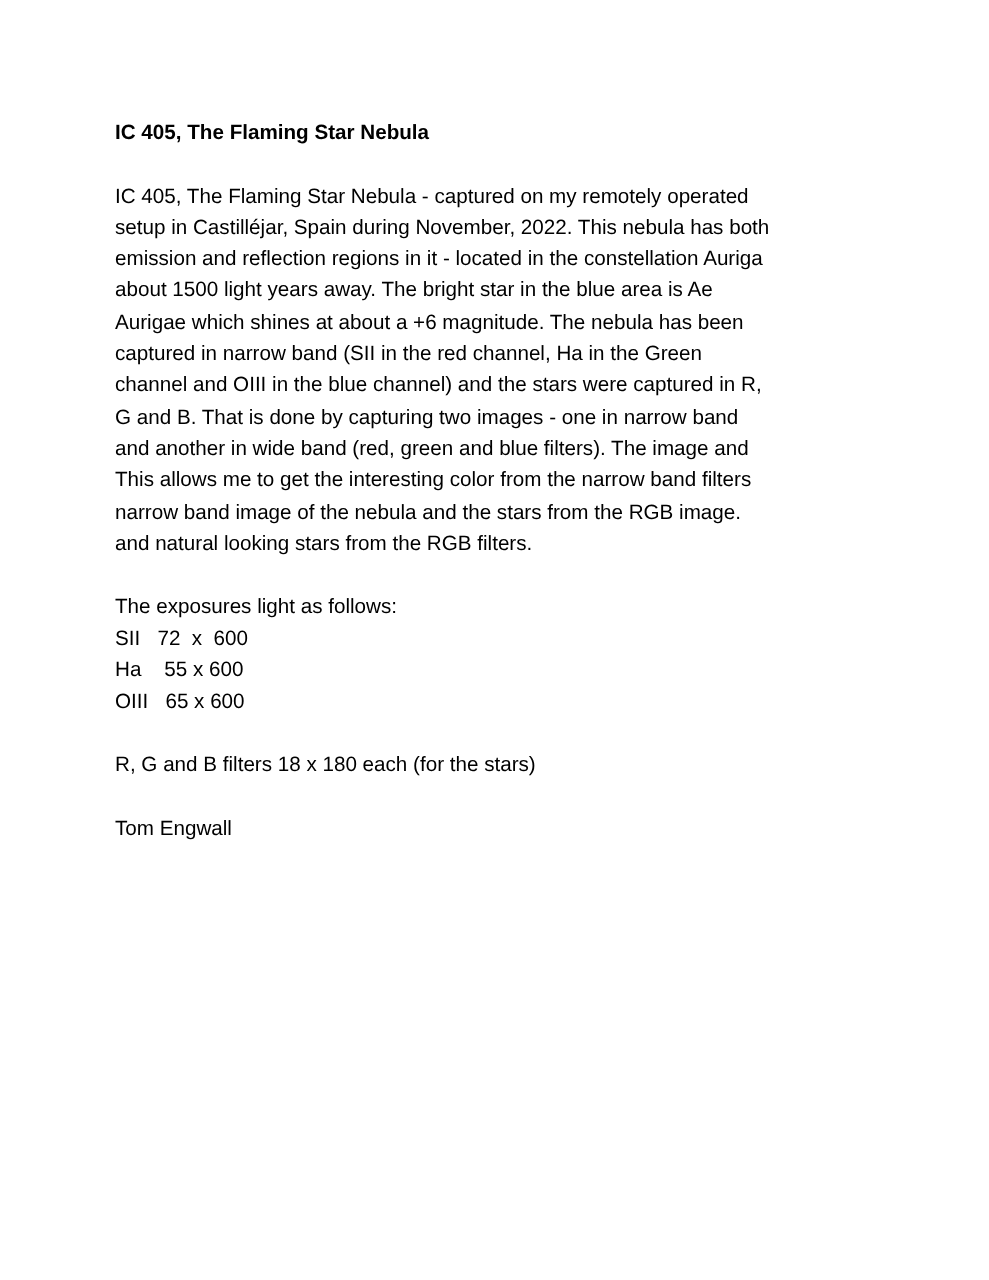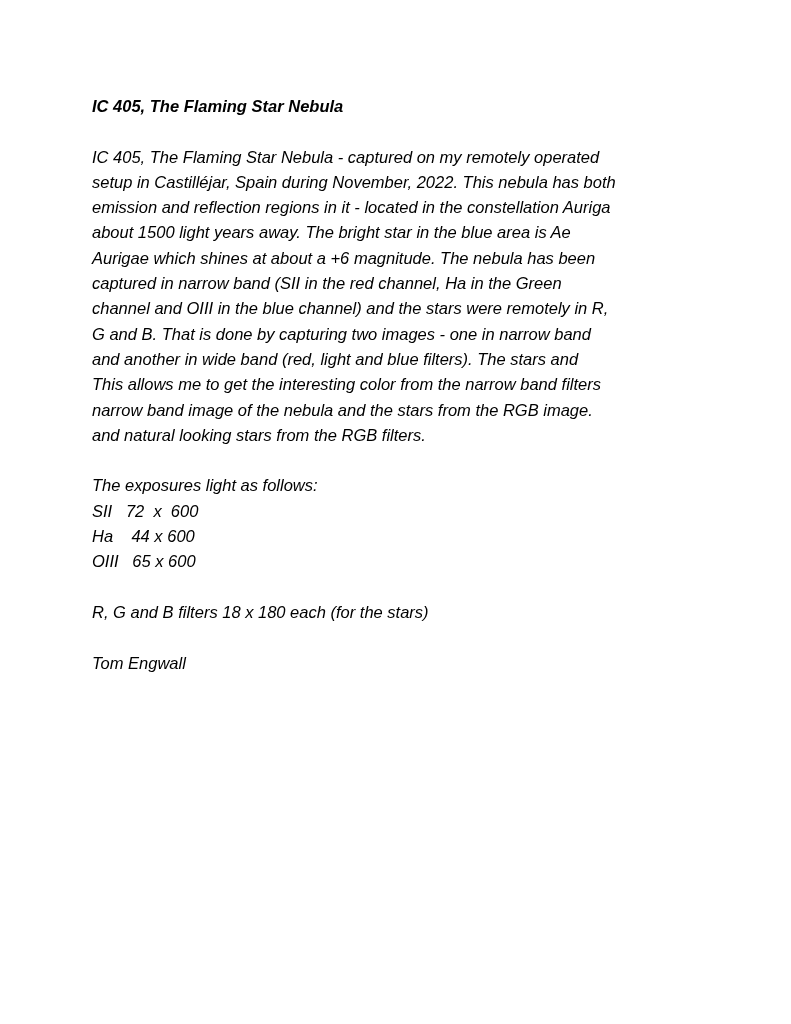--- a/index.html
+++ b/index.html
@@ -12,21 +12,20 @@
     width: 791px;
     height: 1024px;
     background: #ffffff;
     color: #000000;
     font-family: "Liberation Sans", "DejaVu Sans", sans-serif;
     font-size: 16.5px;
     line-height: 25.3px;
     box-sizing: border-box;
     padding: 94px 80px 0 92px;
     overflow: hidden;
-    font-style: italic;
   }
   .line {
     white-space: pre;      
     min-height: 25.3px;
     margin: 0;
   }
   .blank {
     height: 25.3px;
   }
   .title {
@@ -42,32 +41,32 @@
 <div class="page">
   <h1 class="line title">IC 405, The Flaming Star Nebula</h1>
   <div class="line blank"></div>
 
   <div class="line">IC 405, The Flaming Star Nebula - captured on my remotely operated</div>
   <div class="line">setup in Castilléjar, Spain during November, 2022. This nebula has both</div>
   <div class="line">emission and reflection regions in it - located in the constellation Auriga</div>
   <div class="line">about 1500 light years away. The bright star in the blue area is Ae</div>
   <div class="line">Aurigae which shines at about a +6 magnitude. The nebula has been</div>
   <div class="line">captured in narrow band (SII in the red channel, Ha in the Green</div>
-  <div class="line">channel and OIII in the blue channel) and the stars were remotely in R,</div>
+  <div class="line">channel and OIII in the blue channel) and the stars were captured in R,</div>
   <div class="line">G and B. That is done by capturing two images - one in narrow band</div>
-  <div class="line">and another in wide band (red, light and blue filters). The stars and</div>
+  <div class="line">and another in wide band (red, green and blue filters). The image and</div>
   <div class="line">This allows me to get the interesting color from the narrow band filters</div>
   <div class="line">narrow band image of the nebula and the stars from the RGB image.</div>
   <div class="line">and natural looking stars from the RGB filters.</div>
 
   <div class="line blank"></div>
 
   <div class="line">The exposures light as follows:</div>
   <div class="line">SII   72  x  600</div>
-  <div class="line">Ha    44 x 600</div>
+  <div class="line">Ha    55 x 600</div>
   <div class="line">OIII   65 x 600</div>
 
   <div class="line blank"></div>
 
   <div class="line">R, G and B filters 18 x 180 each (for the stars)</div>
 
   <div class="line blank"></div>
 
   <div class="line">Tom Engwall</div>
 </div>

